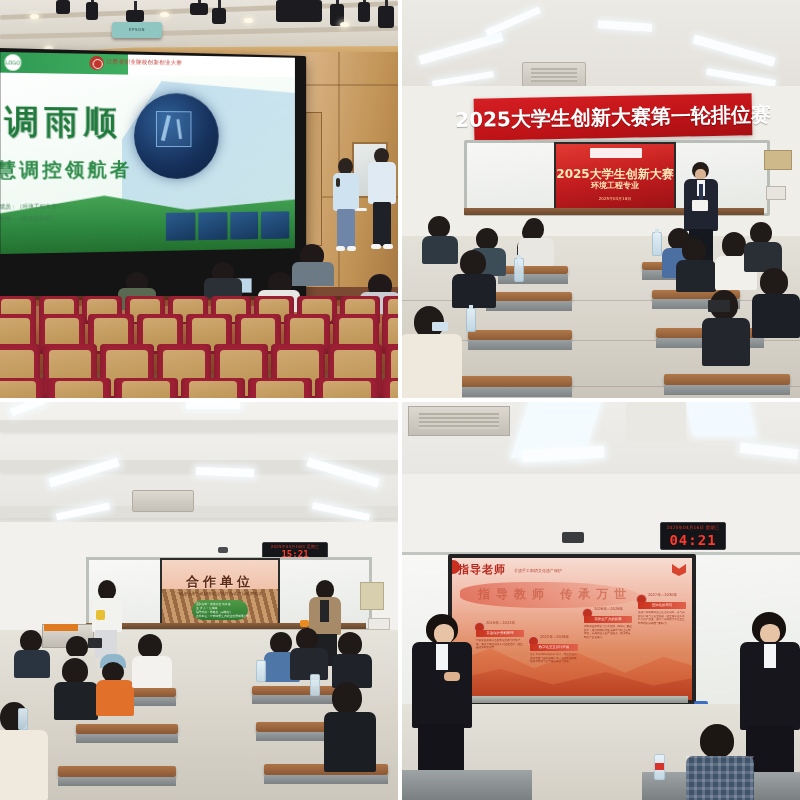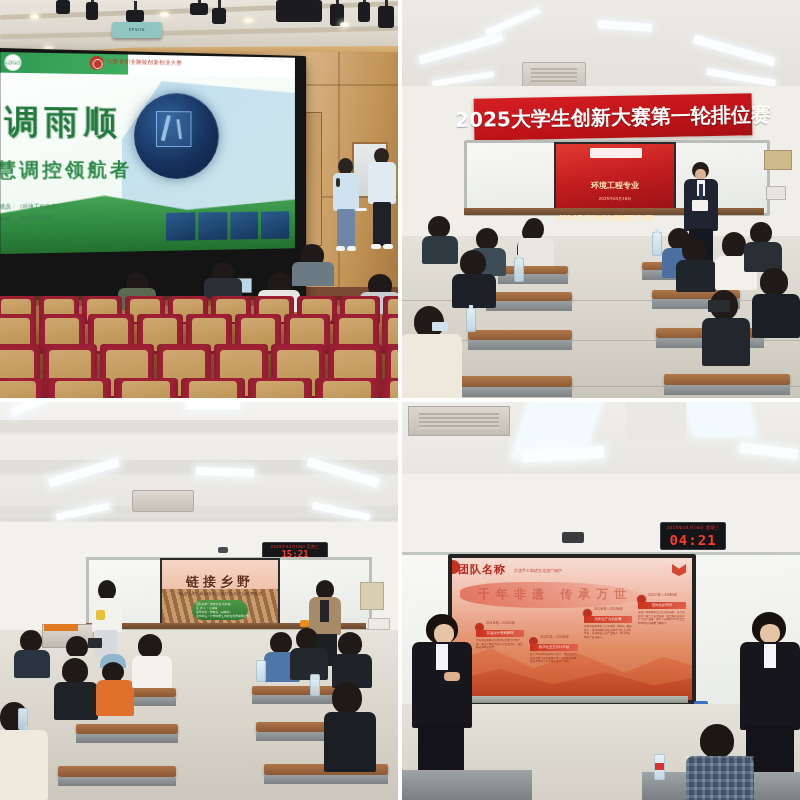--- a/index.html
+++ b/index.html
@@ -109,22 +109,22 @@
      display:flex;align-items:center;justify-content:center;}
   .p2 .banner span{color:#ffffff;font-size:20px;font-weight:bold;letter-spacing:0px;
      white-space:nowrap;text-shadow:0 1px 1px rgba(0,0,0,.3);}
   .p2 .whiteboard{position:absolute;left:62px;top:140px;width:300px;height:70px;
      background:linear-gradient(175deg,#f7f8f6,#e6e8e4);border:3px solid #b9bdb8;border-radius:2px;}
   .p2 .tv{position:absolute;left:152px;top:142px;width:118px;height:64px;
      background:linear-gradient(170deg,#e23a33 0%,#c41d1f 50%,#9c1216 100%);
      border:2px solid #2a2a2a;}
   .p2 .tv-logo{position:absolute;left:34px;top:4px;width:52px;height:10px;
      background:rgba(255,255,255,.92);border-radius:1px;}
-  .p2 .tv-l1{position:absolute;left:0;top:22px;width:100%;text-align:left;
-     color:#ffe9b8;font-size:10px;font-weight:bold;margin-top:44px;}
+  .p2 .tv-l1{position:absolute;left:0;top:22px;width:100%;text-align:center;
+     color:#ffe9b8;font-size:12px;font-weight:bold;}
   .p2 .tv-l2{position:absolute;left:0;top:36px;width:100%;text-align:center;
      color:#ffe9b8;font-size:8px;font-weight:bold;}
   .p2 .tv-date{position:absolute;left:0;top:52px;width:100%;text-align:center;
      color:#ffd9a0;font-size:4px;}
   .p2 .ledge{position:absolute;left:62px;top:208px;width:300px;height:7px;
      background:linear-gradient(180deg,#8d6240,#6d492d);}
   .p2 .rightpanel{position:absolute;right:8px;top:150px;width:26px;height:18px;
      background:#cdb98a;border:1px solid #a8936a;}
   .p2 .rightsw{position:absolute;right:14px;top:186px;width:18px;height:12px;
      background:#e7e4dd;border:1px solid #bbb6ac;}
@@ -542,21 +542,21 @@
     <div class="clock">
       <div class="clock-d">2025年04月16日 星期三</div>
       <div class="clock-t">15:21</div>
     </div>
     <div style="position:absolute;left:218px;top:145px;width:10px;height:6px;background:#4a4c50;border-radius:2px;"></div>
 
     <div class="whiteboard"></div>
     <div class="tv">
       <div class="tv-sky"></div>
       <div class="tv-panels"></div>
-      <div class="tv-title">链接乡野</div>
+      <div class="tv-title">合作单位</div>
       <div class="tv-sub">"链接乡野" 赋能苏北区域特色农产品电商助农</div>
       <div class="tv-box">
         <div>团队名称：侬链乡途 项目组</div>
         <div>主  讲  人：汪璐璐</div>
         <div>指导老师：苏教授（副教授）</div>
         <div>合作单位：江苏绿野生态农业发展有限公司</div>
       </div>
     </div>
     <div class="ledge"></div>
     <div style="position:absolute;right:14px;top:180px;width:22px;height:26px;background:#d7cfae;border:1px solid #b3ab8c;"></div>
@@ -650,24 +650,24 @@
       <div class="clock-d">2025年04月16日 星期三</div>
       <div class="clock-t">04:21</div>
     </div>
 
     <div class="whiteboard"></div>
     <div class="tv">
       <div class="sl-wash"></div>
       <div class="sl-dunes"></div>
       <div class="sl-dunes2"></div>
       <div class="sl-headmark"></div>
-      <div class="sl-head">团队名称</div>
+      <div class="sl-head">指导老师</div>
       <div class="sl-headsub">非遗手工刺绣文化遗产保护</div>
       <div class="sl-logo"></div>
-      <div class="sl-bigtext">千年非遗 传承万世</div>
+      <div class="sl-bigtext">指导教师 传承万世</div>
 
       <div class="card" style="left:24px;top:68px;">
         <div class="card-dot"></div>
         <div class="card-yr">2019年—2022年</div>
         <div class="card-h">非遗保护资料整理</div>
         <div class="card-b">开展非遗刺绣技艺数字化采集与档案整理，完成十余位传承人口述史记录，建立基础资料数据库。</div>
       </div>
       <div class="card" style="left:78px;top:82px;">
         <div class="card-dot"></div>
         <div class="card-yr">2022年—2026年</div>

